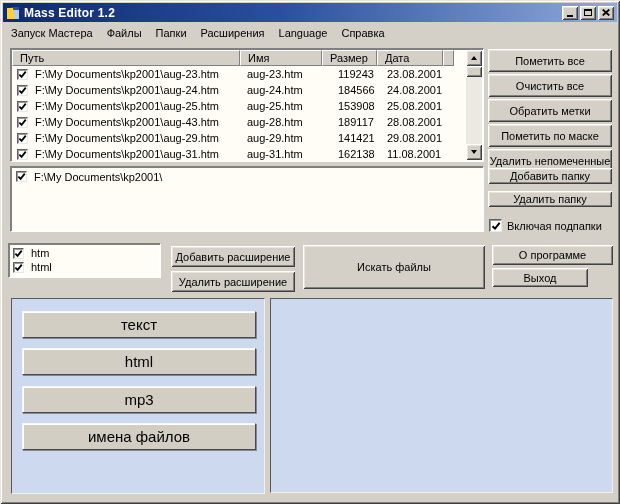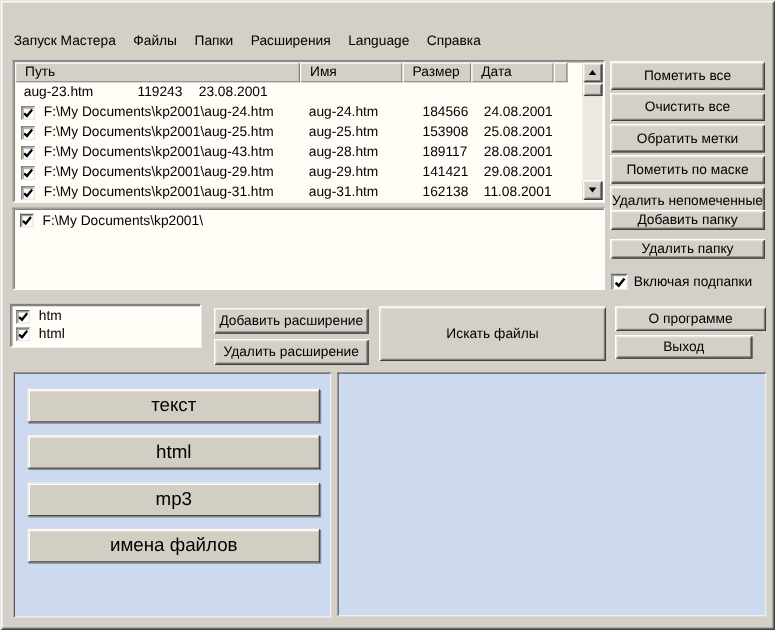--- a/index.html
+++ b/index.html
@@ -103,21 +103,21 @@
   .mark-col .btn{position:static; height:23px;}
   .folder-btn{left:488px; width:124px; height:16px;}
   .subfolders{position:absolute; left:489px; top:219px; display:flex; align-items:center; gap:5px;}
   
   .ext-list{position:absolute; left:8px; top:243px; width:153px; height:35px; padding:2px 0 0 2px;}
   .erow{display:flex; align-items:center; height:14px;}
   .erow .cb{margin-left:2px; margin-right:7px;}
   .ext-btn{left:171px; width:124px; height:21px;}
   .search-btn{left:303px; top:245px; width:182px; height:44px; font-size:11px;}
   .about-btn{left:492px; top:245px; width:121px; height:20px;}
-  .exit-btn{left:492px; top:268px; width:110px; height:19px;}
+  .exit-btn{left:492px; top:268px; width:96px; height:19px;}
   
   .left-panel{
     position:absolute; left:11px; top:298px; width:254px; height:196px;
     background:var(--panel-blue);
     border:1px solid; border-color:#58585a #f2f0ea #f2f0ea #58585a;
   }
   .right-panel{
     position:absolute; left:270px; top:298px; width:343px; height:195px;
     background:var(--panel-blue);
     border:1px solid; border-color:#58585a #f2f0ea #f2f0ea #58585a;
@@ -130,20 +130,43 @@
     display:flex; align-items:center; justify-content:center;
     font-size:15px;
   }
   .a0{top:12px;} .a1{top:49px;} .a2{top:87px;} .a3{top:124px;}
 </style>
 </head>
 <body>
 
 <div class="window">
 
+  <div class="titlebar">
+    <div class="app-icon">
+      <svg width="14" height="14" viewBox="0 0 14 14">
+        <rect x="5" y="1" width="8" height="12" fill="#b9cfe9"></rect>
+        <rect x="5" y="1" width="8" height="3" fill="#2a4f9e"></rect>
+        <path d="M1 2 L7 2 L8.5 13 L1 13 Z" fill="#ffd231"></path>
+      </svg>
+    </div>
+    <div class="title-text">Mass Editor 1.2</div>
+    <div class="winbtns">
+      <div class="winbtn">
+          <div class="glyph-min"></div>
+        </div>
+      <div class="winbtn">
+          <div class="glyph-max"></div>
+        </div>
+      <div class="winbtn">
+        <svg class="glyph-x" viewBox="0 0 8 7">
+            <path d="M0.7 0.5 L7.3 6.5 M7.3 0.5 L0.7 6.5"></path>
+          </svg>
+      </div>
+    </div>
+  </div>
 
   <div class="menubar">
     <div class="menu-item">Запуск Мастера</div>
     <div class="menu-item">Файлы</div>
     <div class="menu-item">Папки</div>
     <div class="menu-item">Расширения</div>
     <div class="menu-item">Language</div>
     <div class="menu-item">Справка</div>
   </div>
 
@@ -151,20 +174,28 @@
     <div class="thead">
       <div class="th c-path">Путь</div>
       <div class="th c-name">Имя</div>
       <div class="th c-size">Размер</div>
       <div class="th c-date">Дата</div>
       <div class="th c-fill"></div>
     </div>
     <div class="tbody">
 
         <div class="trow">
+          <div class="cell c-path">
+            <span class="cb">
+              <svg viewBox="0 0 10 10">
+                <path d="M1.5 5.2 L4 7.6 L8.6 1.8"></path>
+              </svg>
+            </span>
+            <span class="ptext">F:\My Documents\kp2001\aug-23.htm</span>
+          </div>
           <div class="cell c-name">aug-23.htm</div>
           <div class="cell c-size">119243</div>
           <div class="cell c-date">23.08.2001</div>
         </div>
 
         <div class="trow">
           <div class="cell c-path">
             <span class="cb">
               <svg viewBox="0 0 10 10">
                 <path d="M1.5 5.2 L4 7.6 L8.6 1.8"></path>

